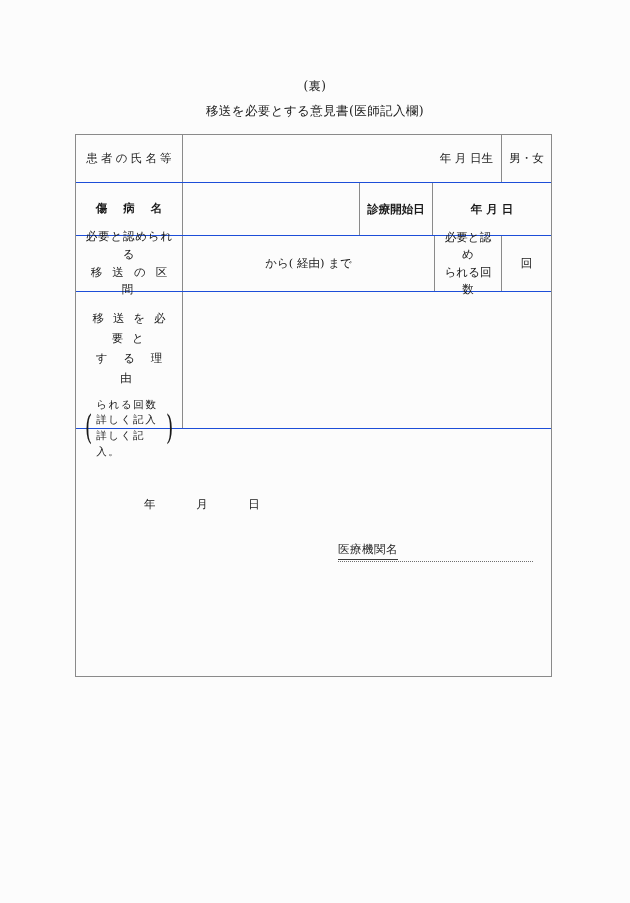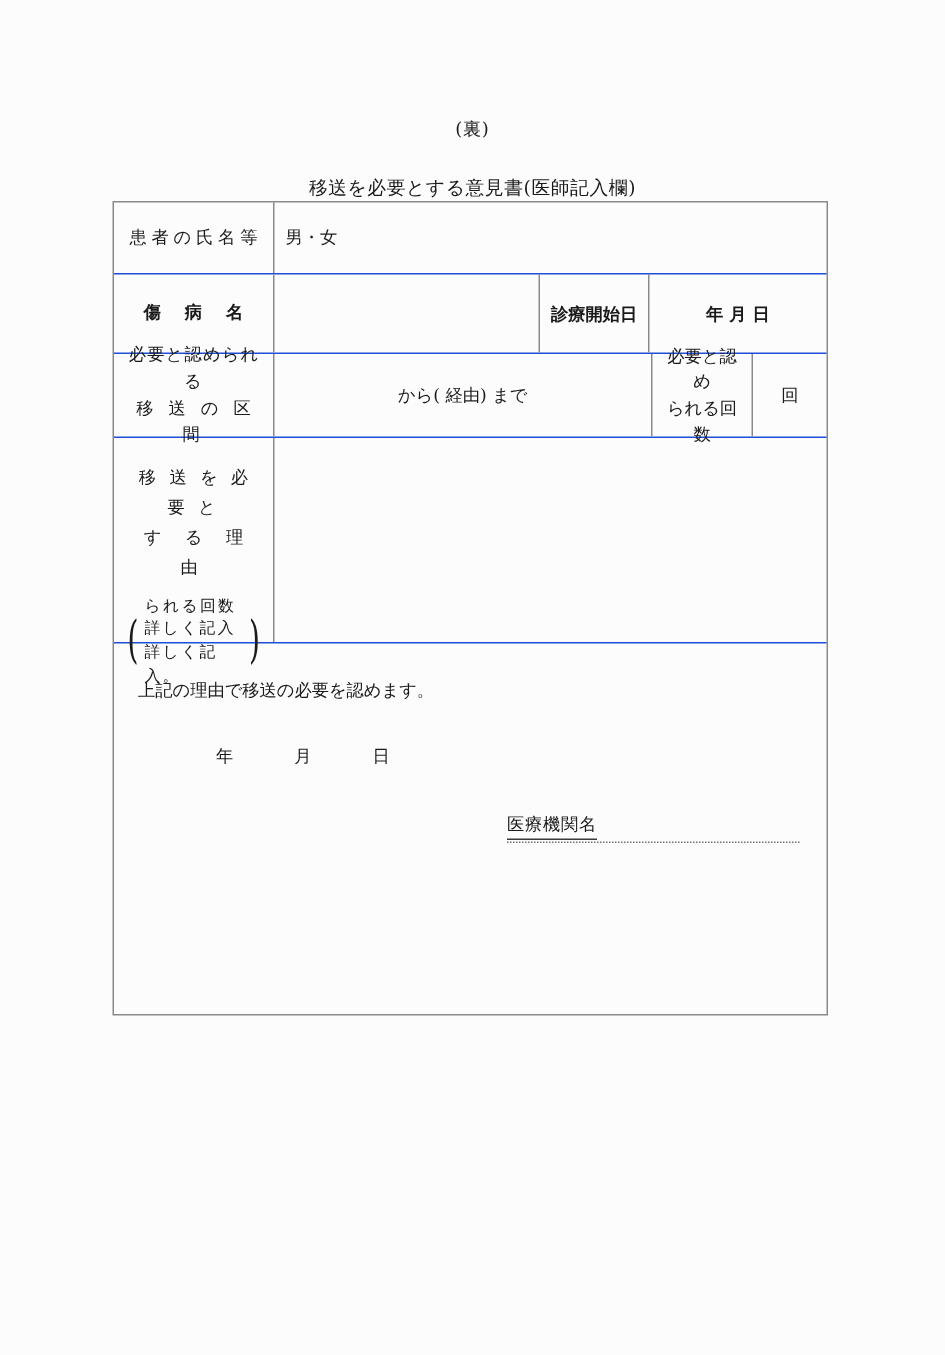--- a/index.html
+++ b/index.html
@@ -28,21 +28,21 @@
     position: absolute;
     top: 78px;
     left: 0;
     width: 630px;
     text-align: center;
     font-size: 12px;
     letter-spacing: 0.5px;
   }
   .head-title {
     position: absolute;
-    top: 117px;
+    top: 103px;
     left: 0;
     width: 630px;
     text-align: center;
     font-size: 12.5px;
     letter-spacing: 0.4px;
   }
 
   
   .form {
     position: absolute;
@@ -201,20 +201,21 @@
 
 <div class="page">
 
   <div class="head-ura">(裏)</div>
   <div class="head-title">移送を必要とする意見書(医師記入欄)</div>
 
   <div class="form">
 
     <div class="row row1">
       <div class="cell lbl spread">患者の氏名等</div>
+      <div class="cell datecell">年     月     日生</div>
       <div class="cell sexcell">男・女</div>
     </div>
 
     <div class="row row2">
       <div class="cell lbl spread-wide">傷 病 名</div>
       <div class="cell blank"></div>
       <div class="cell startlbl">診療開始日</div>
       <div class="cell ymd ctr">年     月     日</div>
     </div>
 
@@ -248,21 +249,20 @@
           </span>
           <span class="paren">)</span>
         </div>
       </div>
       <div class="cell writein"></div>
     </div>
 
     <div class="row row5">
       <div class="cell bottombox">
 
-        <div class="stmt">上記の理由で移送の必要を認めます。</div>
 
         <div class="bdate">
           <span>年</span>
           <span>月</span>
           <span>日</span>
         </div>
 
         <div class="sigblock">
           <div class="sigline">
             <span class="sl-label">医療機関名</span>

